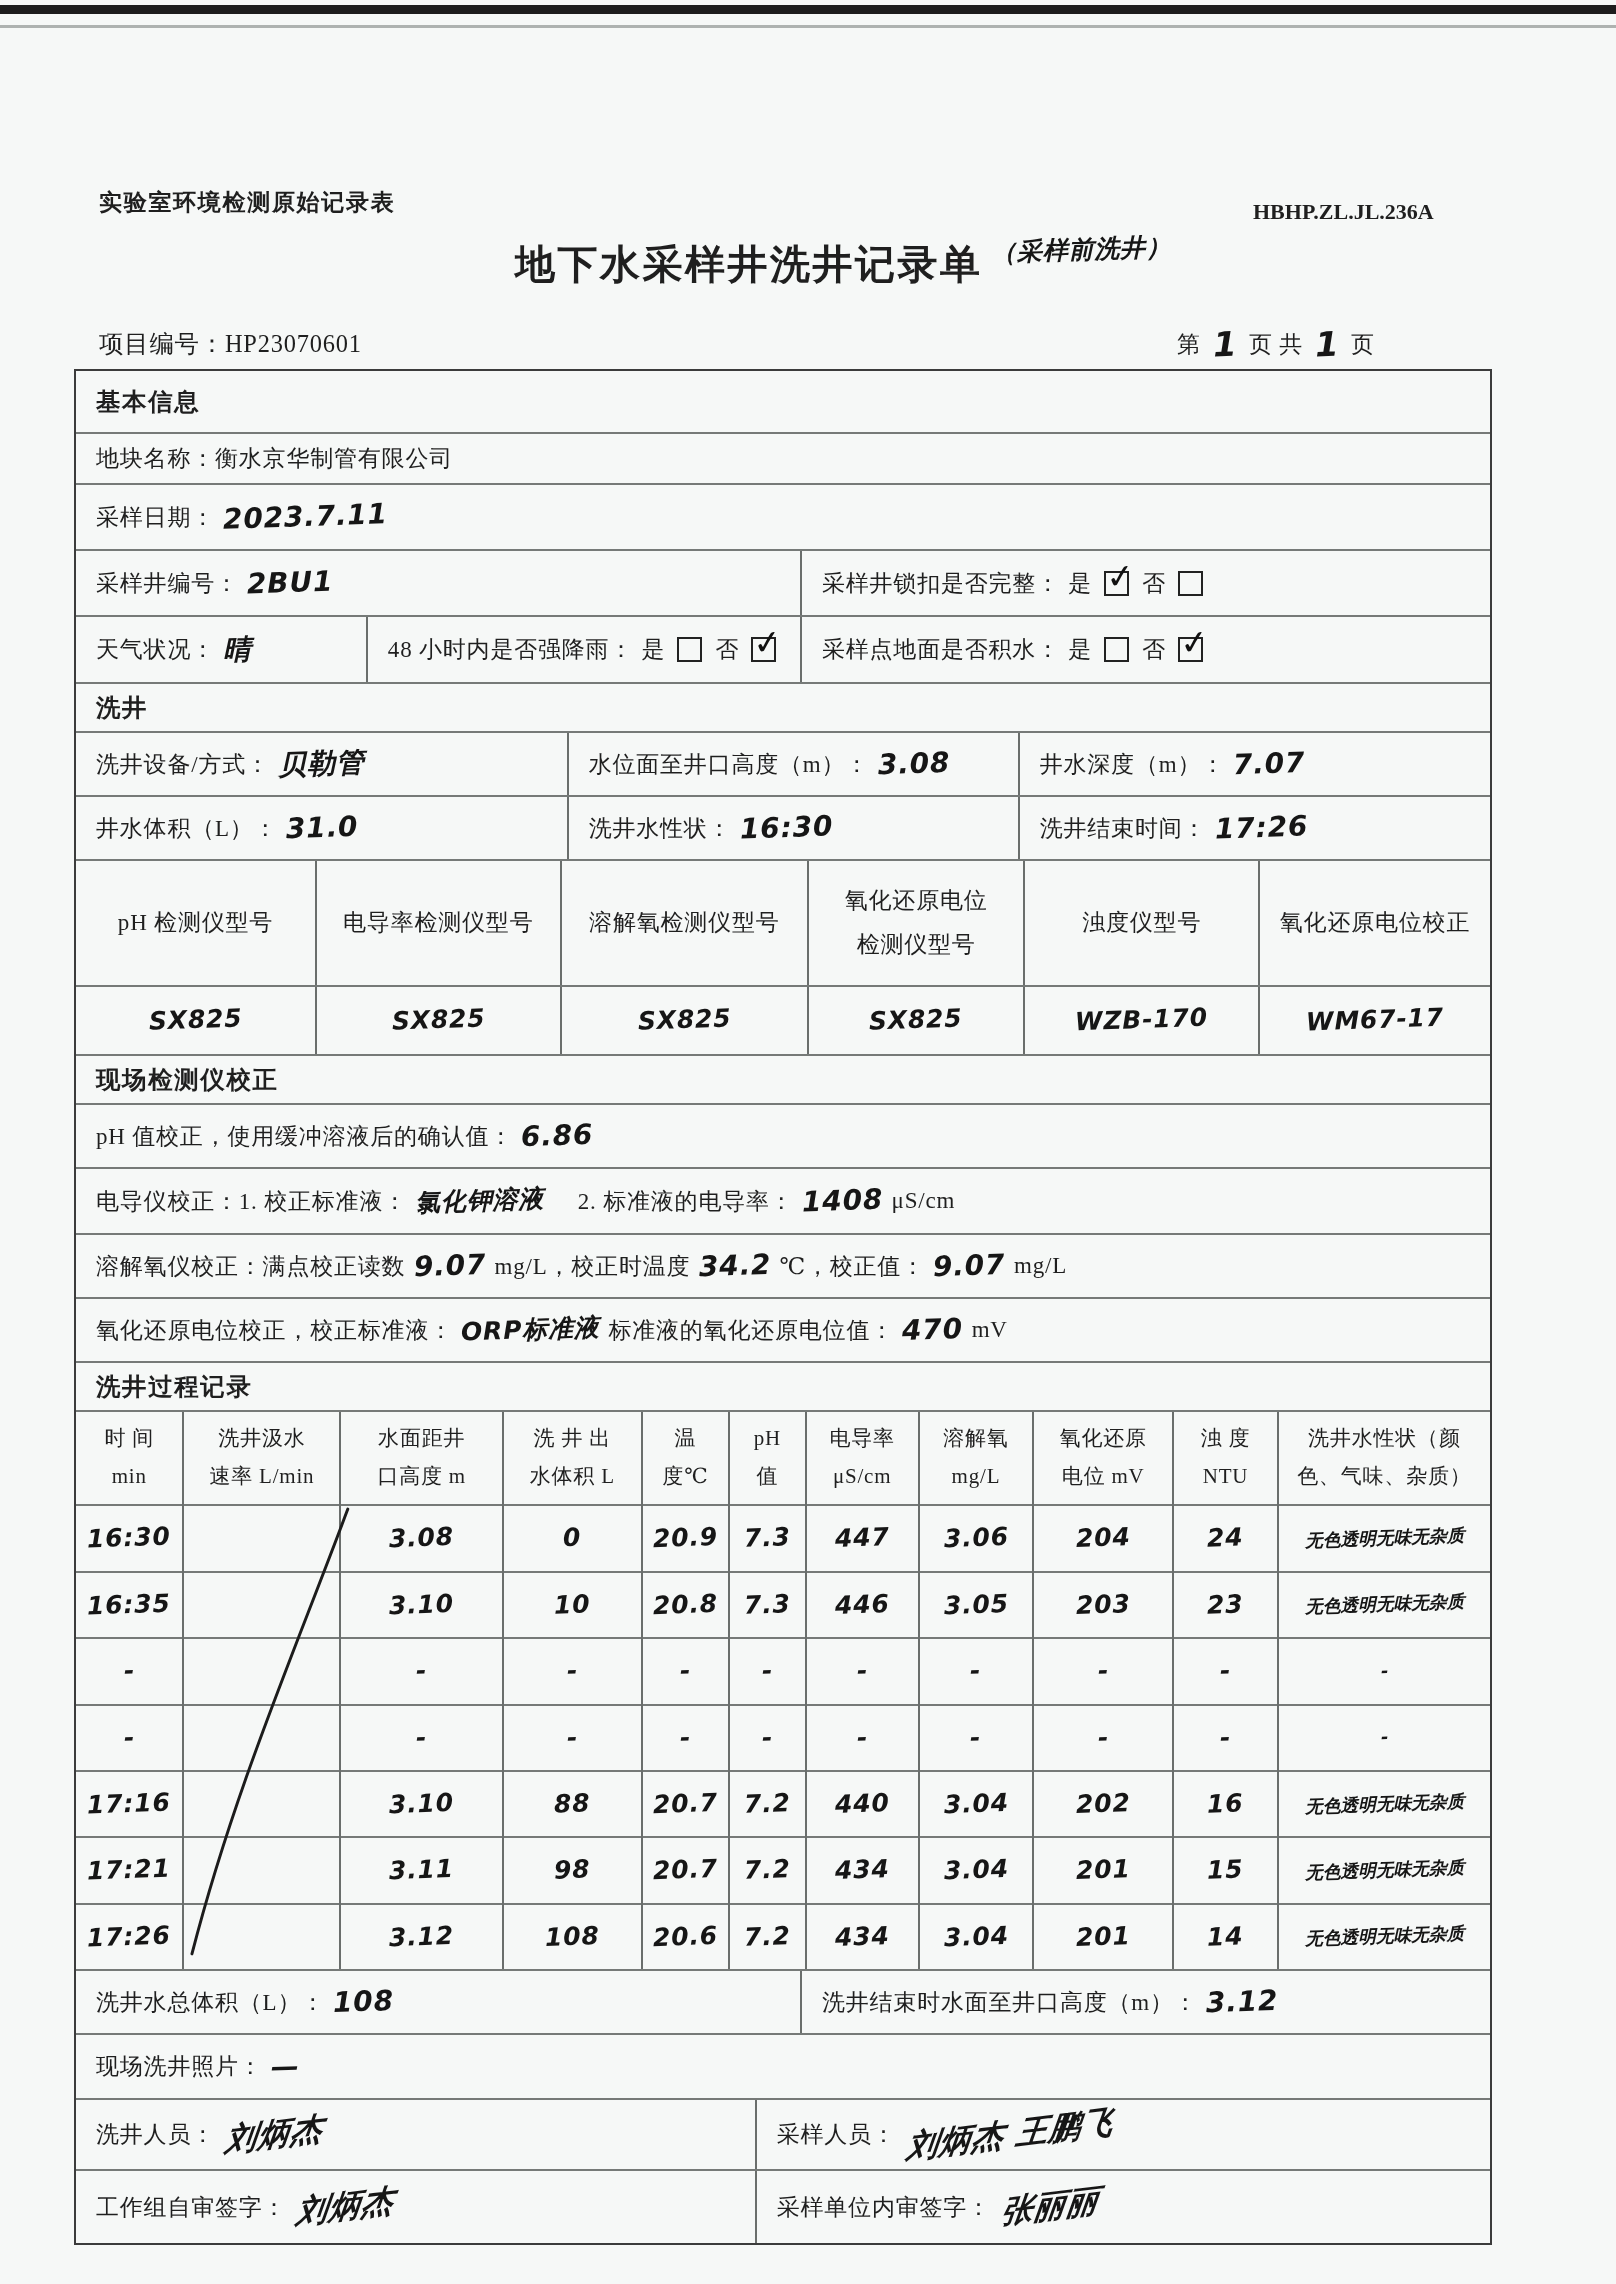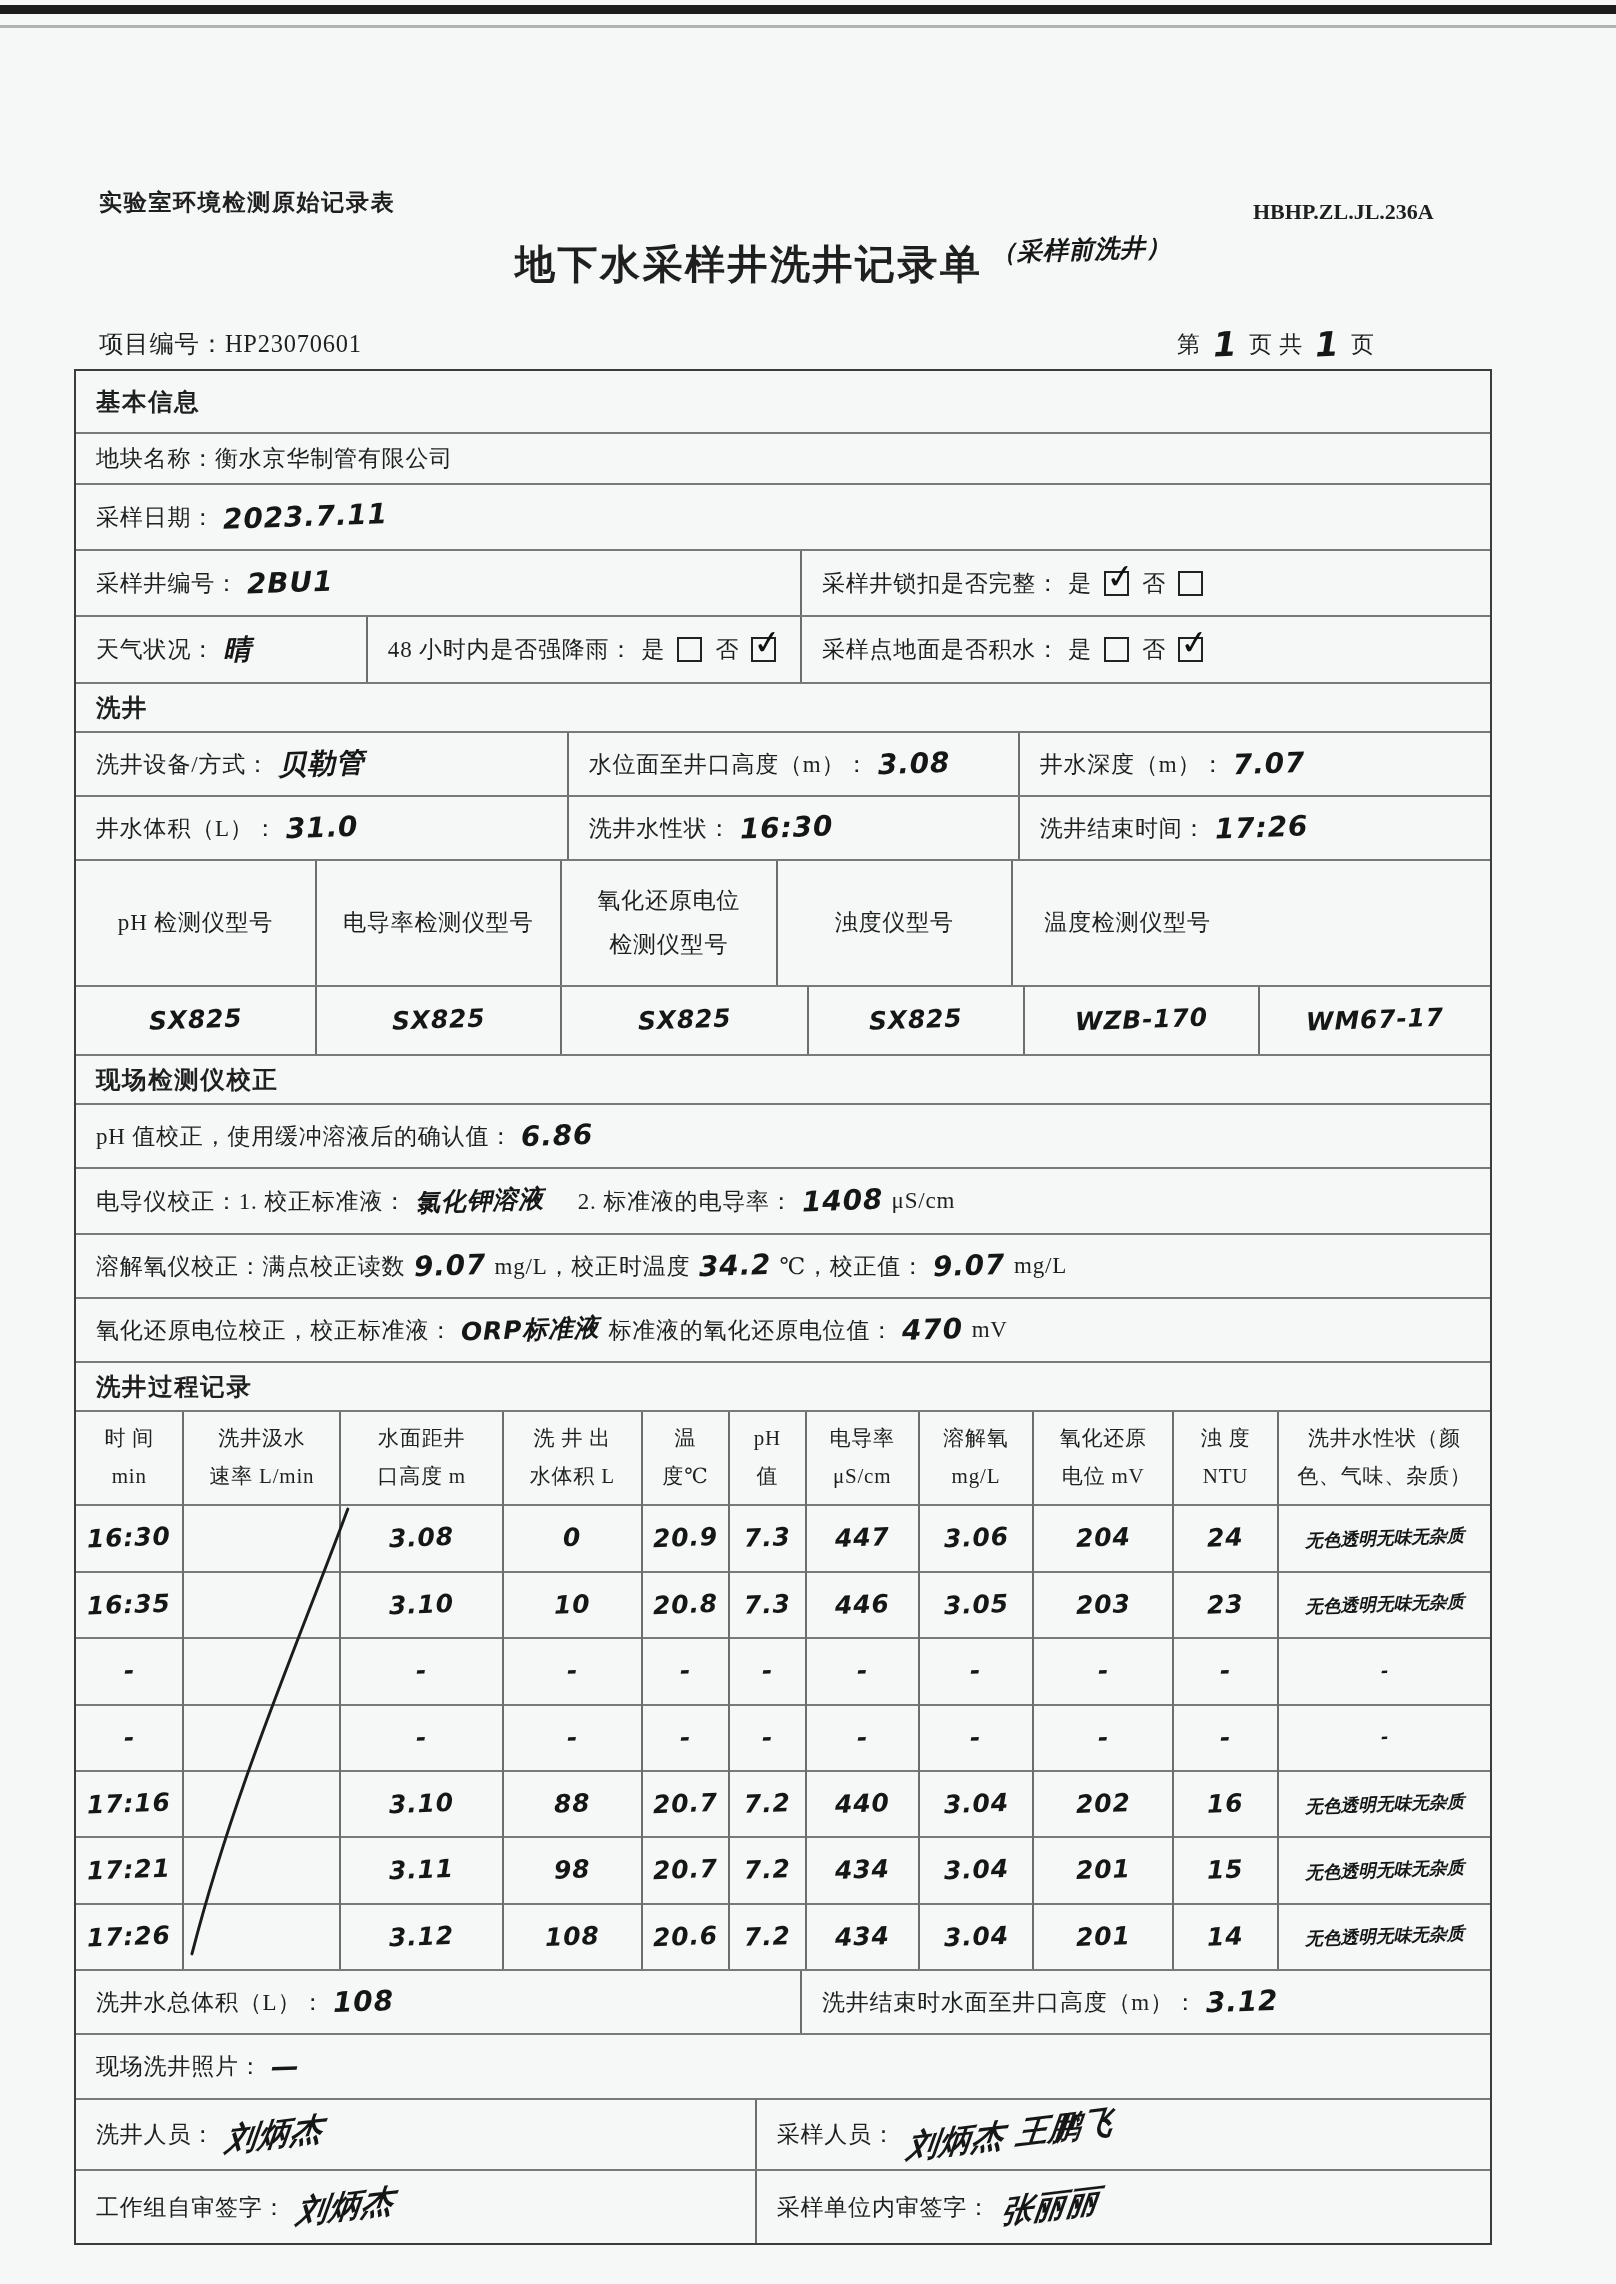--- a/index.html
+++ b/index.html
@@ -195,29 +195,32 @@
       </div>
     </div>
 
     <div class="row instr" style="height:126px">
       <div class="cell" style="width:16.9%">
           <span class="lbl">pH 检测仪型号</span>
         </div>
       <div class="cell" style="width:17.3%">
           <span class="lbl">电导率检测仪型号</span>
         </div>
+      <div class="cell" style="width:17.5%">
+          <span class="lbl">溶解氧检测仪型号</span>
+        </div>
       <div class="cell" style="width:15.3%">
           <span class="lbl">氧化还原电位
 检测仪型号</span>
         </div>
       <div class="cell" style="width:16.6%">
           <span class="lbl">浊度仪型号</span>
         </div>
       <div class="cell" style="width:16.4%">
-          <span class="lbl">温度检测仪型号</span>
+          <span class="lbl">氧化还原电位校正</span>
         </div>
     </div>
 
     <div class="row instr" style="height:69px">
       <div class="cell" style="width:16.9%">
           <span class="hw">SX825</span>
         </div>
       <div class="cell" style="width:17.3%">
           <span class="hw">SX825</span>
         </div>

